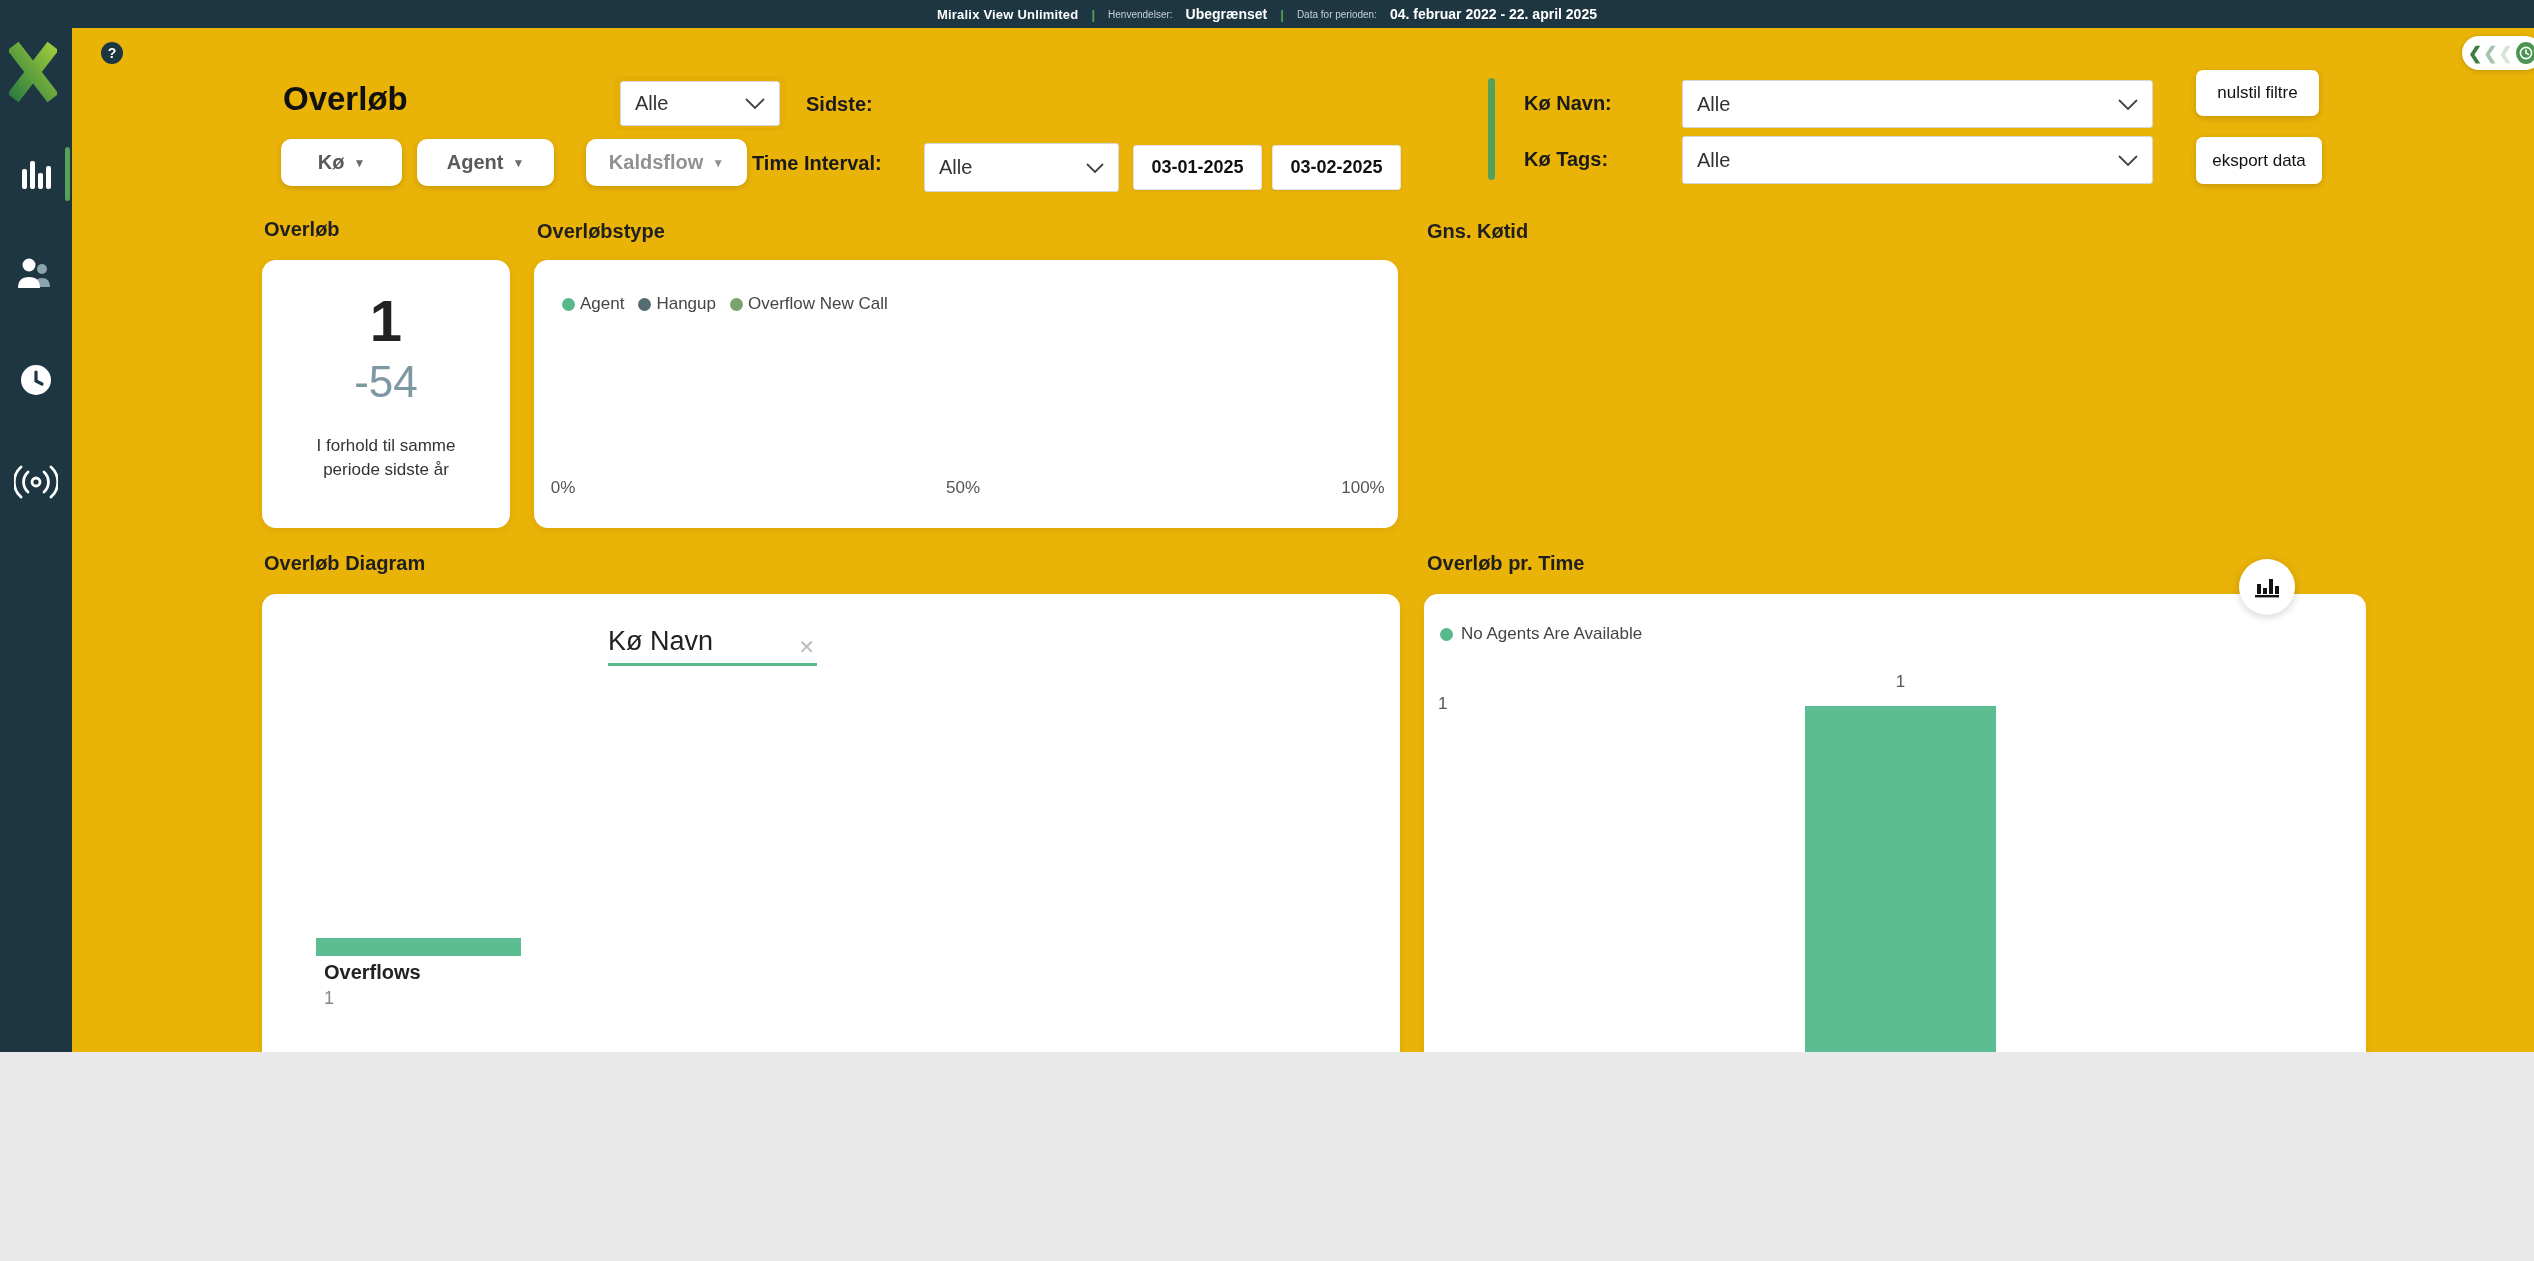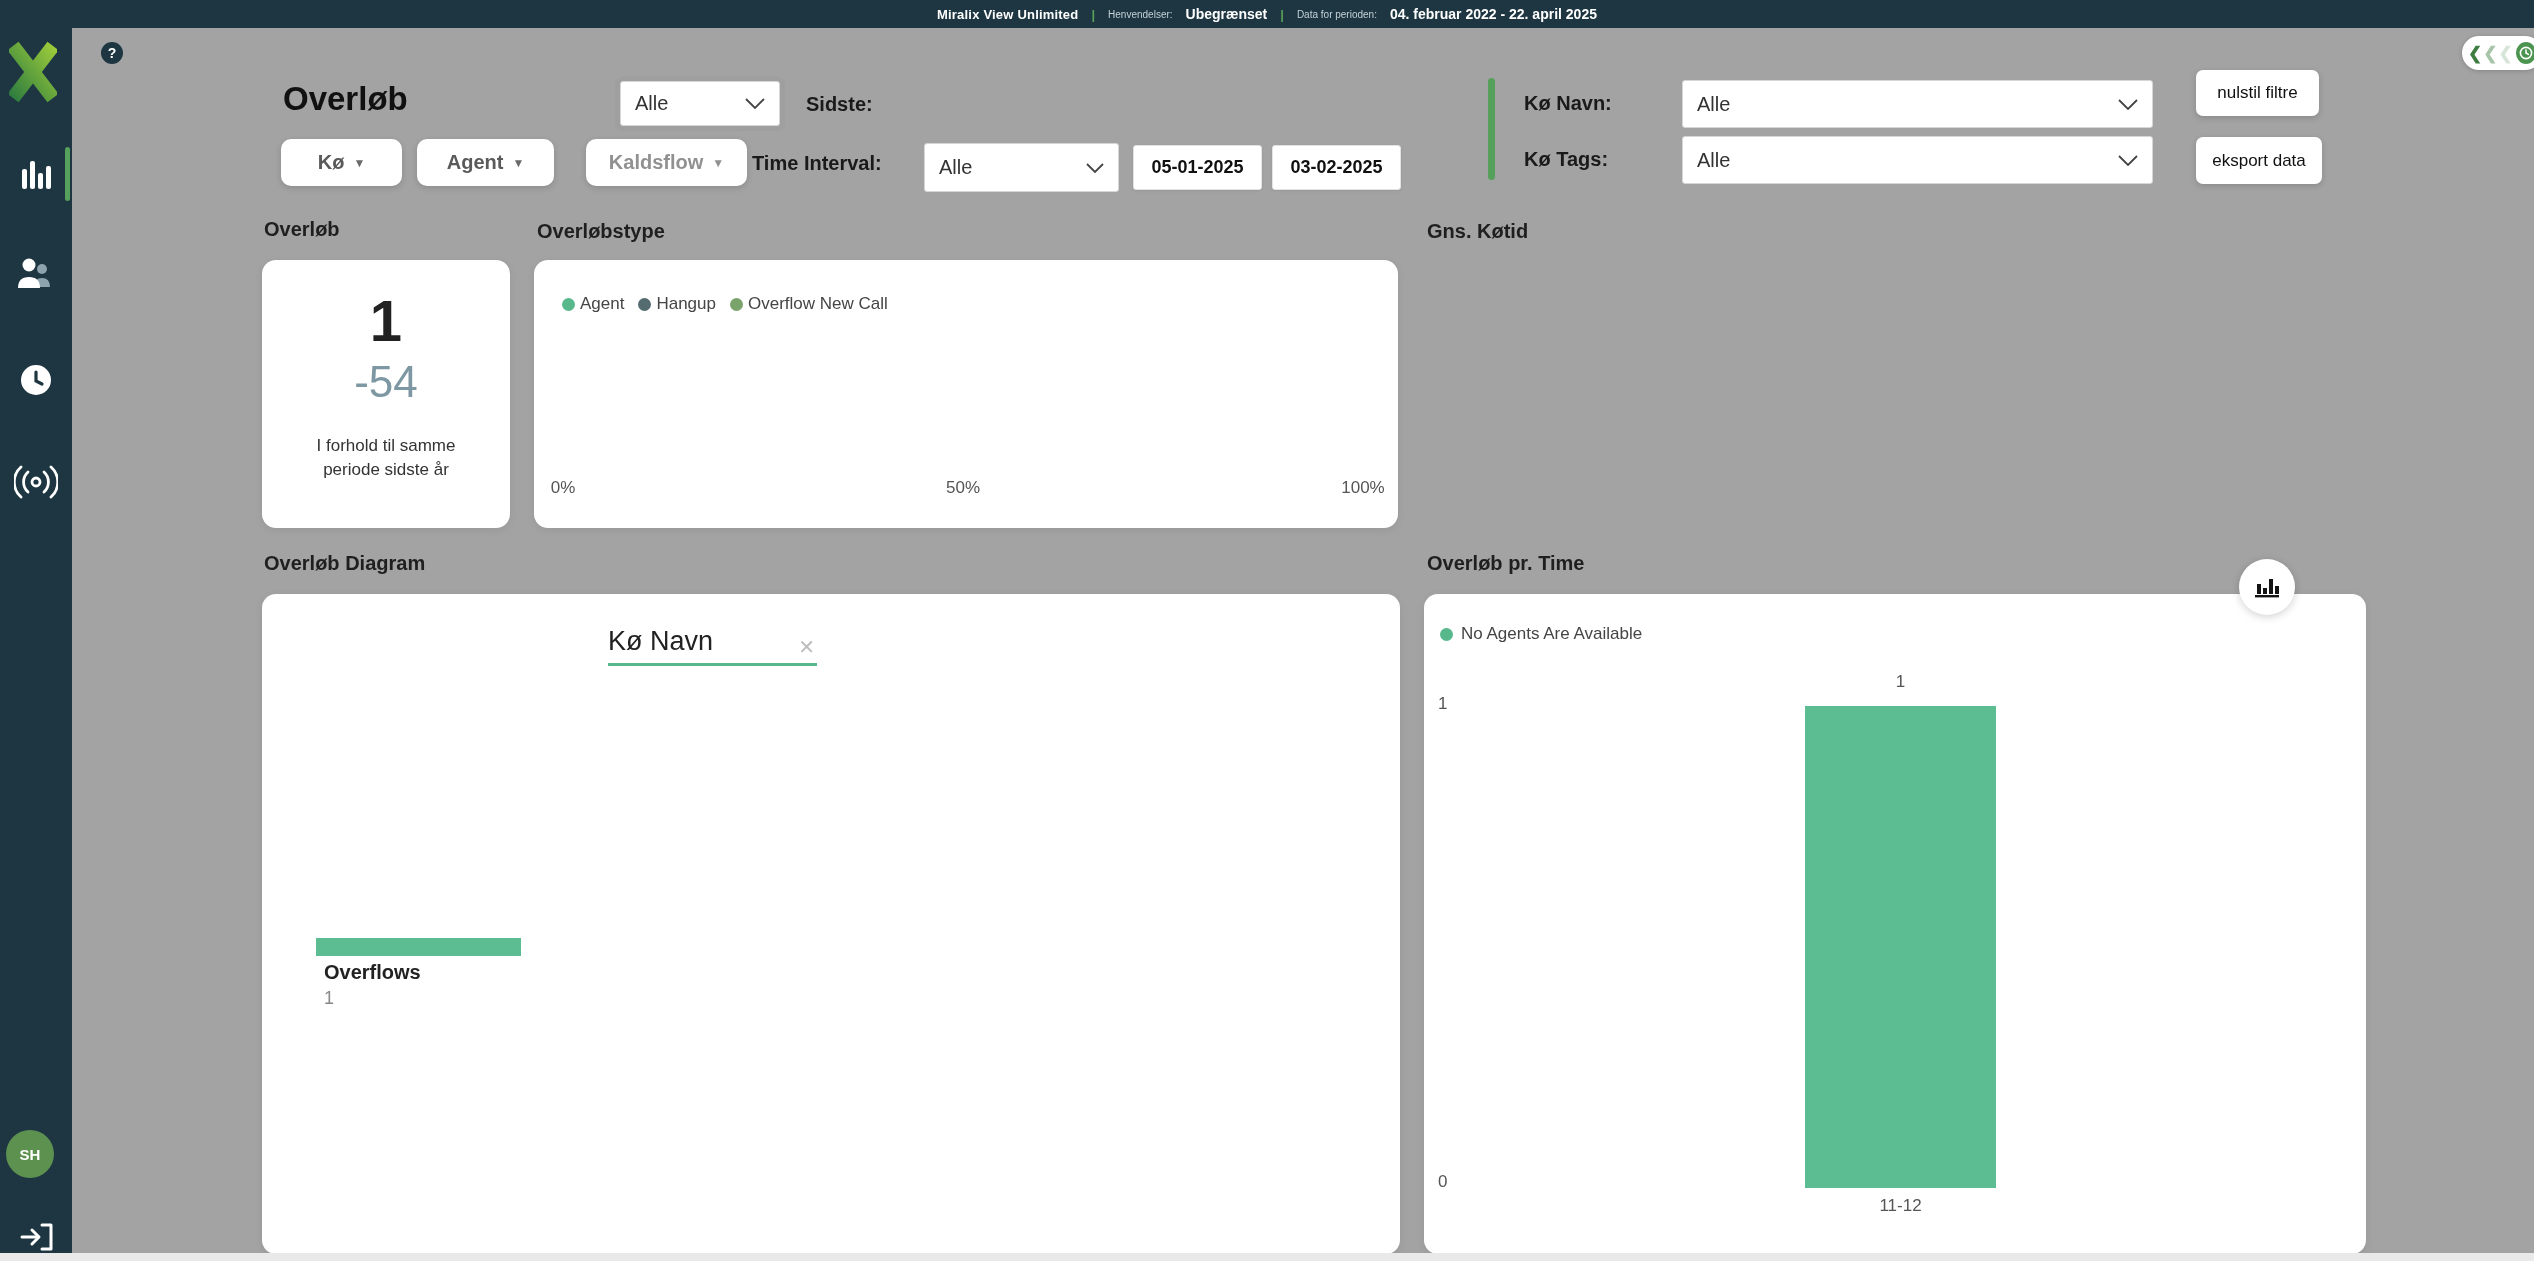--- a/index.html
+++ b/index.html
@@ -1,17 +1,17 @@
 <!DOCTYPE html>
 <html><head>
 <meta charset="utf-8">
 <style>
   *{box-sizing:border-box;margin:0;padding:0}
   html,body{background:#e9e9e9}
-  #app{position:relative;width:2534px;height:1253px;background:#a3a3a3;
+  #app{position:relative;width:2534px;height:1052px;background:#eab308;
        font-family:"Liberation Sans",sans-serif;color:#1a1a1a;overflow:hidden}
 
   
   .topbar{position:absolute;left:0;top:0;width:2534px;height:28px;background:#1d3642;
           display:flex;align-items:center;justify-content:center;gap:13px;z-index:5}
   .topbar .brand{color:#fff;font-size:13px;font-weight:bold;letter-spacing:.2px}
   .topbar .tsep{color:#55a05a;font-size:13px;font-weight:bold}
   .topbar .tlabel{color:#c6d2d8;font-size:10px}
   .topbar .tvalue{color:#fff;font-size:14px;font-weight:600}
 
@@ -249,21 +249,21 @@
   </button>
   <div class="hlabel" style="left:752px;top:152px">Time Interval:</div>
   <div class="select sel-time">
     <span>Alle</span>
     <span>
       <svg width="18" height="10" viewBox="0 0 18 10" fill="none" stroke="#444" stroke-width="1.8">
           <path d="M1 1 L9 9 L17 1"></path>
         </svg>
     </span>
   </div>
-  <div class="datebox date-from">05-01-2025</div>
+  <div class="datebox date-from">03-01-2025</div>
   <div class="datebox date-to">03-02-2025</div>
 
   <div class="section-title" style="left:264px;top:218px">Overløb</div>
   <div class="section-title" style="left:537px;top:220px">Overløbstype</div>
   <div class="section-title" style="left:1427px;top:220px">Gns. Køtid</div>
   <div class="section-title" style="left:264px;top:552px">Overløb Diagram</div>
   <div class="section-title" style="left:1427px;top:552px">Overløb pr. Time</div>
 
   <div class="card card-overlob">
     <div class="big-num">1</div>

